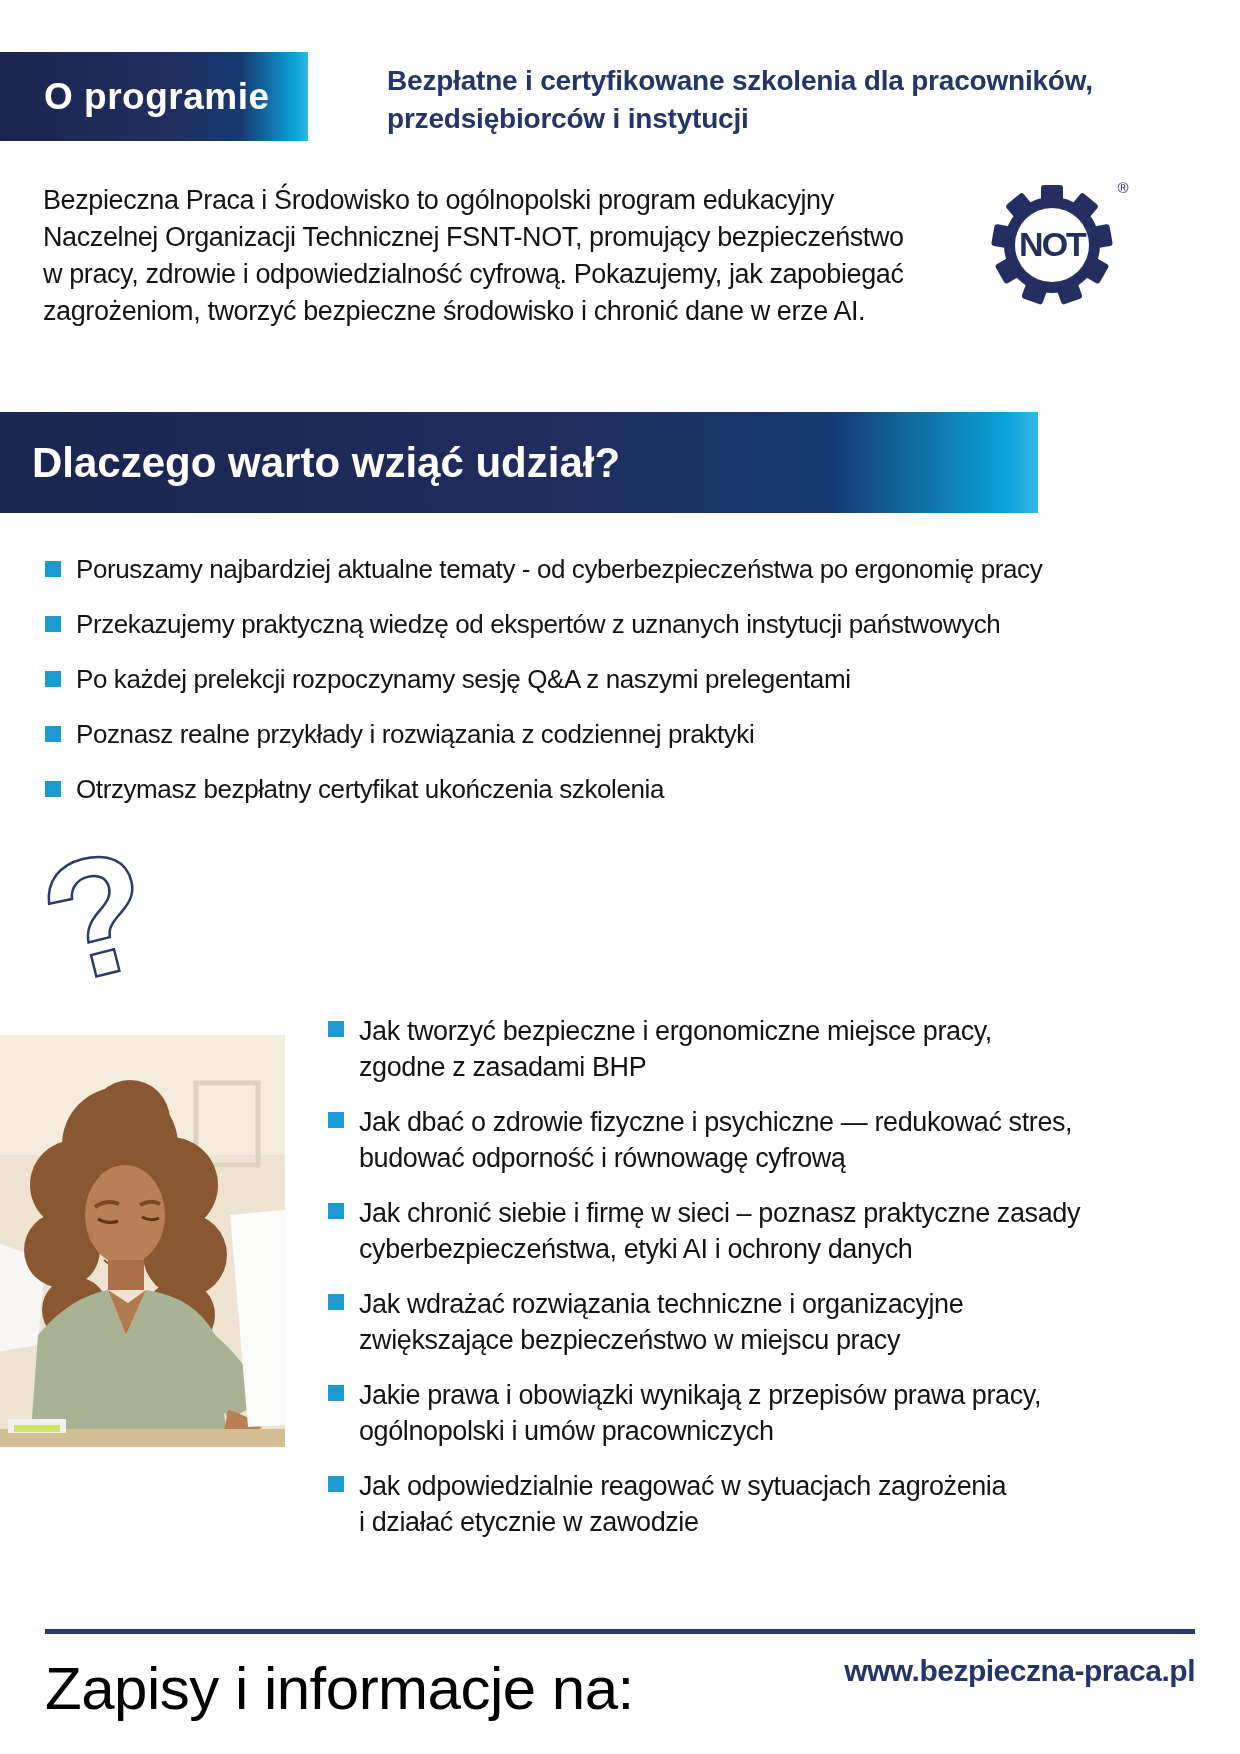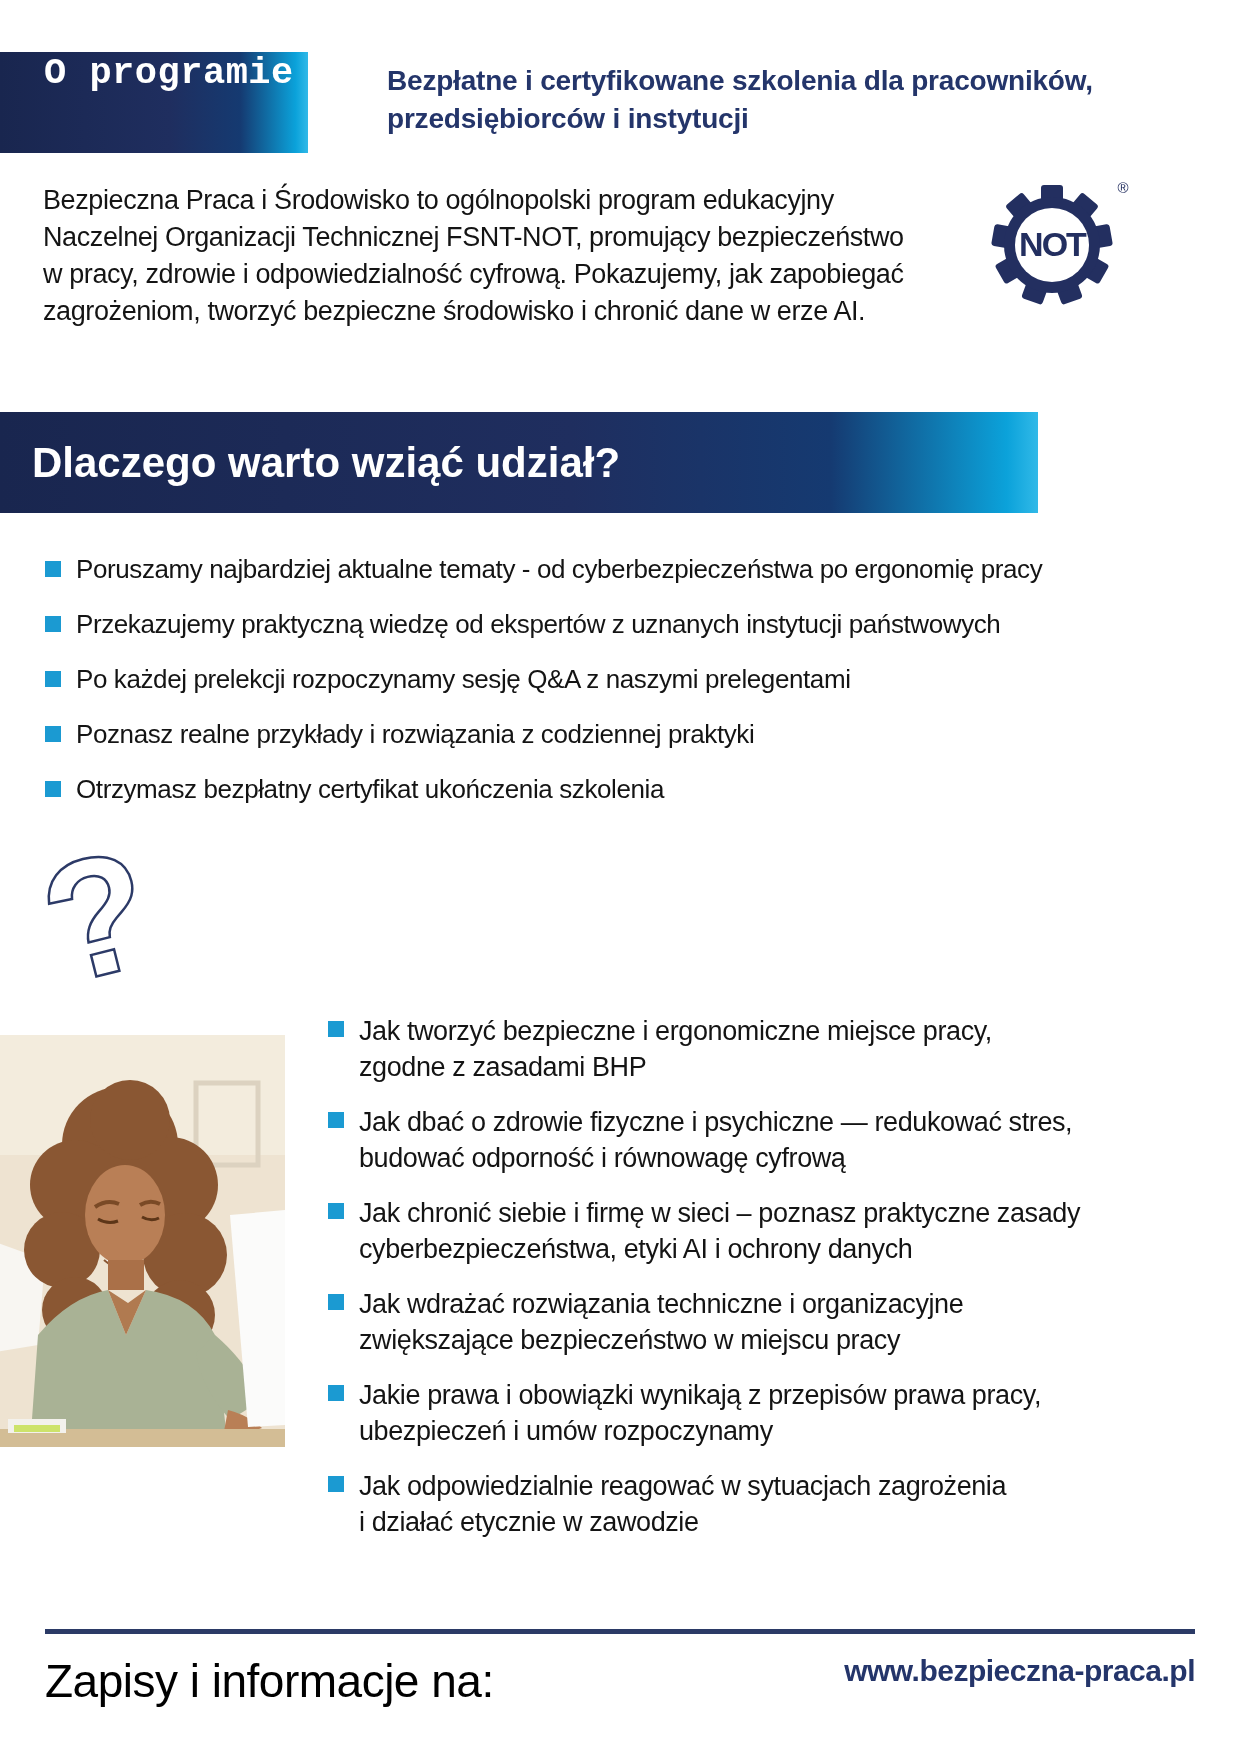--- a/index.html
+++ b/index.html
@@ -2,24 +2,24 @@
 <html><head>
 <meta charset="utf-8">
 <style>
   html,body{margin:0;padding:0;background:#ffffff;}
   .page{
     position:relative;width:1240px;height:1754px;background:#ffffff;
     font-family:"Liberation Sans",sans-serif;overflow:hidden;color:#1a1a1a;
   }
   
   .badge{
-    position:absolute;left:0;top:52px;width:308px;height:101px;
+    position:absolute;left:0;top:52px;width:308px;height:89px;
     background:linear-gradient(90deg,#19264f 0%,#1f2e5f 55%,#153a71 78%,#0ba2da 96%,#31b9e8 100%);
     color:#ffffff;font-size:37px;font-weight:bold;letter-spacing:.5px;
-    display:flex;padding-left:44px;box-sizing:border-box;font-family:Liberation Mono, monospace;
+    display:flex;align-items:center;padding-left:44px;box-sizing:border-box;
   }
   .header-title{
     position:absolute;left:350px;top:62px;
     font-size:28px;font-weight:bold;color:#24356a;line-height:38px;letter-spacing:-.2px;margin-left:37px;
   }
   .paragraph{
     position:absolute;left:43px;top:182px;
     font-size:27px;line-height:37px;color:#141414;letter-spacing:-.4px;
   }
   
@@ -41,21 +41,21 @@
     width:16px;height:16px;flex:0 0 16px;background:#1b9ad2;margin-right:15px;margin-top:8px;
   }
   .why-list .it{font-size:26px;line-height:33px;letter-spacing:-.4px;color:#141414;}
   .learn-list .it{font-size:27px;line-height:36px;letter-spacing:-.4px;color:#141414;}
   
   .qmark{position:absolute;left:22px;top:846px;width:160px;height:180px;}
   
   .photo{position:absolute;left:0;top:1035px;width:285px;height:412px;}
   
   .footer-divider{position:absolute;left:45px;top:1629px;width:1150px;height:5px;background:#2b3a66;}
-  .footer-label{position:absolute;left:45px;top:1654px;font-size:46px;color:#000000;letter-spacing:-.5px;}
+  .footer-label{position:absolute;left:45px;top:1654px;font-size:60px;color:#000000;letter-spacing:-.5px;}
   .footer-url{position:absolute;right:45px;top:1654px;font-size:30px;font-weight:bold;color:#24356a;letter-spacing:-.5px;}
 </style>
 </head>
 <body>
 
 <div class="page">
 
   <div class="badge">
     <span>O programie</span>
   </div>
@@ -197,21 +197,21 @@
       <span class="sq"></span>
       <span class="it">
         <div>Jak wdrażać rozwiązania techniczne i organizacyjne</div>
         <div>zwiększające bezpieczeństwo w miejscu pracy</div>
       </span>
     </div>
     <div class="row">
       <span class="sq"></span>
       <span class="it">
         <div>Jakie prawa i obowiązki wynikają z przepisów prawa pracy,</div>
-        <div>ubezpieczeń i umów rozpoczynamy</div>
+        <div>ogólnopolski i umów pracowniczych</div>
       </span>
     </div>
     <div class="row">
       <span class="sq"></span>
       <span class="it">
         <div>Jak odpowiedzialnie reagować w sytuacjach zagrożenia</div>
         <div>i działać etycznie w zawodzie</div>
       </span>
     </div>
   </div>

